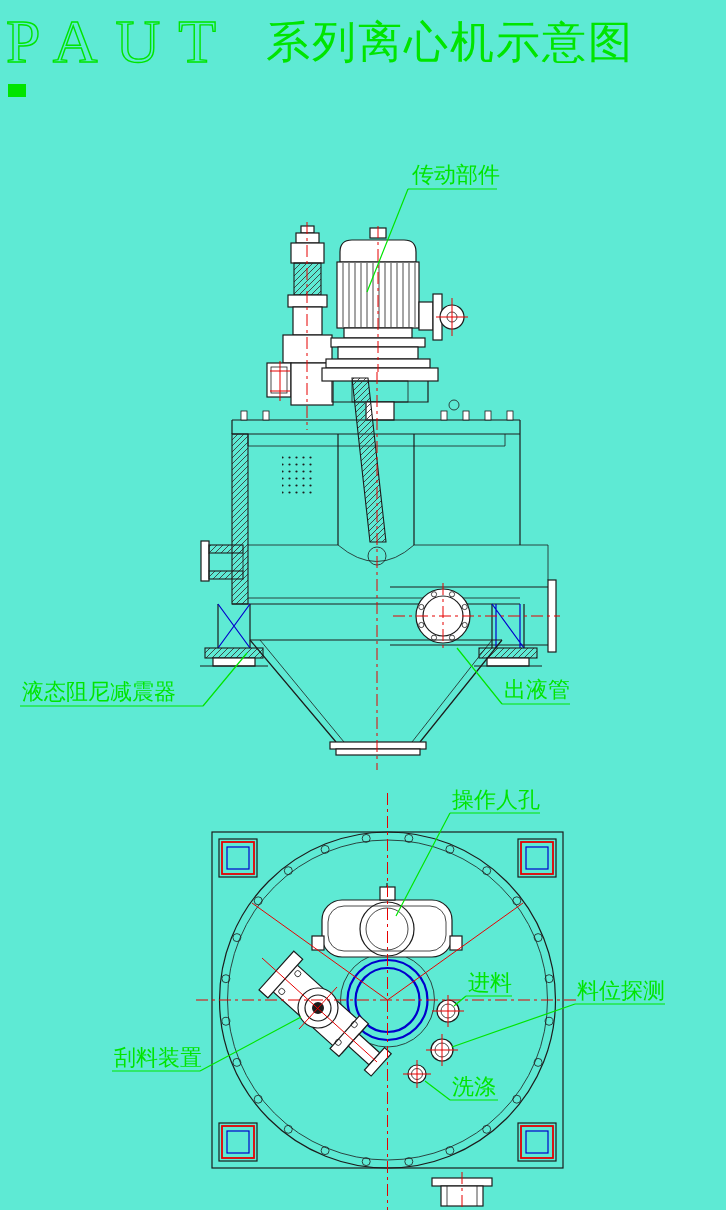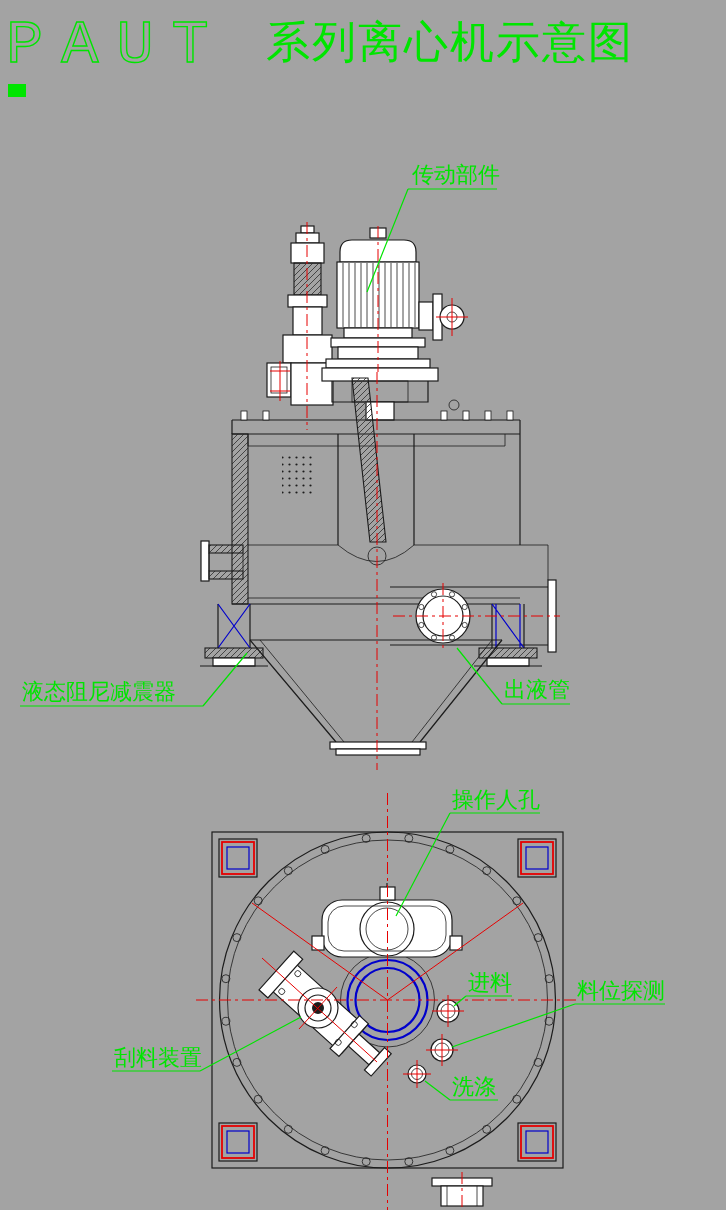--- a/index.html
+++ b/index.html
@@ -1,17 +1,17 @@
 <!DOCTYPE html>
 <html><head>
 <meta charset="utf-8">
 <style>
   html,body{margin:0;padding:0;background:#fff;}
-  #stage{position:relative;width:726px;height:1210px;background:#a3a3a3;overflow:hidden;
-         font-family:Liberation Mono, monospace;text-align:right;}
+  #stage{position:relative;width:726px;height:1210px;background:#5eead4;overflow:hidden;
+         font-family:Liberation Serif, serif;text-align:right;}
   svg{position:absolute;left:0;top:0;}
   .k     {stroke:#1c1c1c;stroke-width:1.2;fill:none;}
   .kf    {stroke:#1c1c1c;stroke-width:1.2;fill:#ffffff;}
   .kfill {fill:#1c1c1c;stroke:none;}
   .thin  {stroke-width:0.8;}
   .hatch {fill:url(#hatch);stroke:#1c1c1c;stroke-width:1.1;}
   .red   {stroke:#e60000;stroke-width:1;fill:none;stroke-dasharray:12 4 3 4;}
   .redsolid{stroke:#e60000;stroke-width:1;fill:none;}
   .redpad{stroke:#e60000;stroke-width:1.8;fill:none;}
   .blue  {stroke:#0000cc;stroke-width:1.2;fill:none;}

